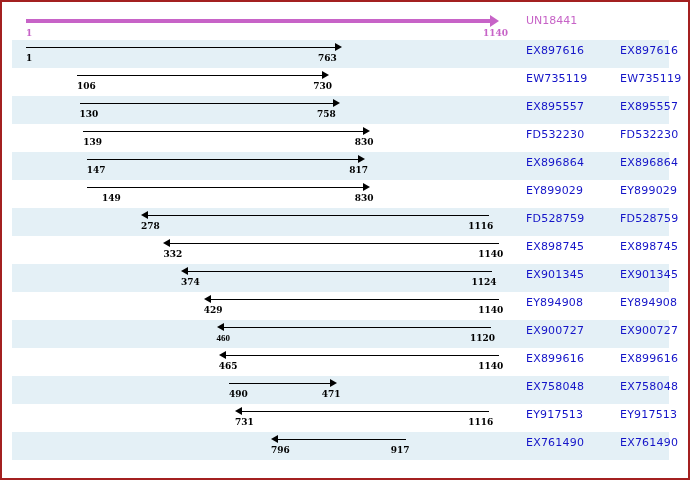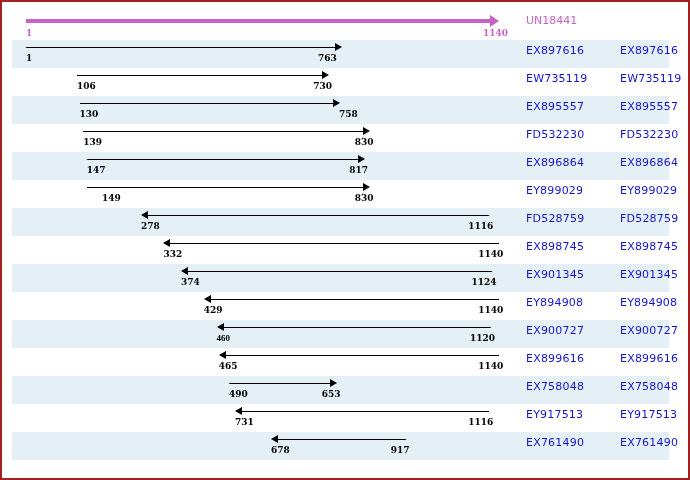--- a/index.html
+++ b/index.html
@@ -153,21 +153,21 @@
         <div class="hit-tick" style="left: 75.079px;">106</div>
         <div class="hit-tick" style="left: 311.137px;">730</div>
         <div class="hit-name col1">EW735119</div>
         <div class="hit-name col2">EW735119</div>
       </div>
       <div class="hit-row">
         <div class="row-band" style="background: rgb(228, 240, 246);"></div>
         <div class="hit-line" style="left: 77.5707px; width: 253.794px;"></div>
         <div class="hit-arrow-right" style="left: 331.364px;"></div>
         <div class="hit-tick" style="left: 77.5707px;">130</div>
-        <div class="hit-tick" style="left: 337px;">758</div>
+        <div class="hit-tick" style="left: 315px;">758</div>
         <div class="hit-name col1">EX895557</div>
         <div class="hit-name col2">EX895557</div>
       </div>
       <div class="hit-row">
         <div class="row-band" style="background: transparent;"></div>
         <div class="hit-line" style="left: 81.3082px; width: 279.956px;"></div>
         <div class="hit-arrow-right" style="left: 361.264px;"></div>
         <div class="hit-tick" style="left: 81.3082px;">139</div>
         <div class="hit-tick" style="left: 352.664px;">830</div>
         <div class="hit-name col1">FD532230</div>
@@ -243,37 +243,37 @@
         <div class="hit-tick" style="left: 216.688px;">465</div>
         <div class="hit-tick" style="left: 476.2px;">1140</div>
         <div class="hit-name col1">EX899616</div>
         <div class="hit-name col2">EX899616</div>
       </div>
       <div class="hit-row">
         <div class="row-band" style="background: rgb(228, 240, 246);"></div>
         <div class="hit-line" style="left: 227.07px; width: 101.387px;"></div>
         <div class="hit-arrow-right" style="left: 328.457px;"></div>
         <div class="hit-tick" style="left: 227.07px;">490</div>
-        <div class="hit-tick" style="left: 319.857px;">653</div>
+        <div class="hit-tick" style="left: 319.857px;">471</div>
         <div class="hit-name col1">EX758048</div>
         <div class="hit-name col2">EX758048</div>
       </div>
       <div class="hit-row">
         <div class="row-band" style="background: transparent;"></div>
         <div class="hit-line" style="left: 239.884px; width: 247.149px;"></div>
         <div class="hit-arrow-left" style="left: 232.884px;"></div>
         <div class="hit-tick" style="left: 232.884px;">731</div>
         <div class="hit-tick" style="left: 466.233px;">1116</div>
         <div class="hit-name col1">EY917513</div>
         <div class="hit-name col2">EY917513</div>
       </div>
       <div class="hit-row">
         <div class="row-band" style="background: rgb(228, 240, 246);"></div>
         <div class="hit-line" style="left: 276.013px; width: 128.38px;"></div>
         <div class="hit-arrow-left" style="left: 269.013px;"></div>
-        <div class="hit-tick" style="left: 269.013px;">678</div>
+        <div class="hit-tick" style="left: 269.013px;">796</div>
         <div class="hit-tick" style="left: 388.793px;">917</div>
         <div class="hit-name col1">EX761490</div>
         <div class="hit-name col2">EX761490</div>
       </div>
     </div>
 
 </div>
 
 </body></html>

